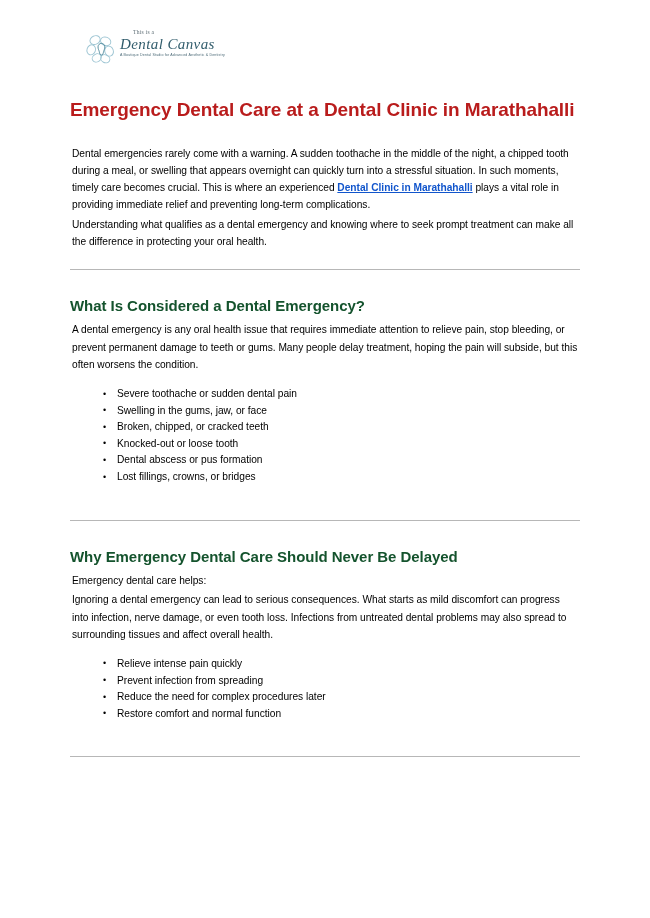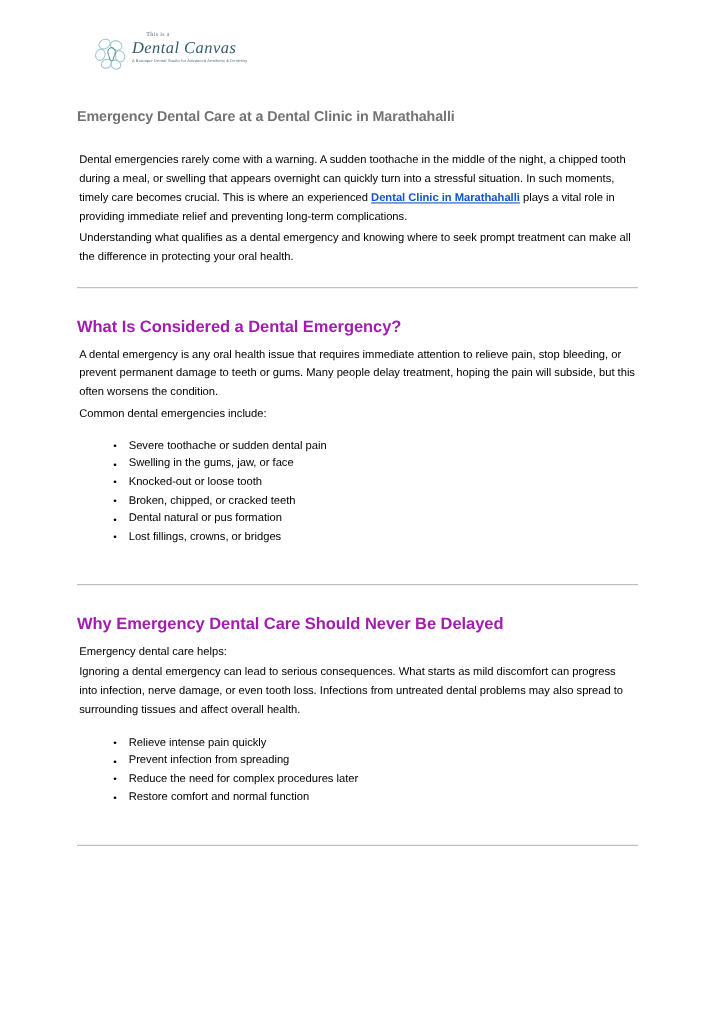--- a/index.html
+++ b/index.html
@@ -65,34 +65,34 @@
     font-family: "Liberation Sans", sans-serif;
     font-size: 3.6px;
     color: #4d6b78;
     letter-spacing: .15px;
     margin-top: 2px;
     white-space: nowrap;
   }
 
   
   h1.doc-title {
-    font-size: 13px;
+    font-size: 19px;
     font-weight: bold;
     margin: 10px 0 0 0;
     letter-spacing: -0.1px;
     line-height: 1.25;
-    color: #737373;
+    color: #b91c1c;
   }
   h2.section-title {
     font-size: 15px;
     font-weight: bold;
     margin: 0 0 6px 0;
     letter-spacing: -0.05px;
     line-height: 1.3;
-    color: #a21caf;
+    color: #14532d;
   }
   p.body-text {
     font-size: 10.2px;
     line-height: 17.2px;
     margin: 2px;
     color: #000;
     letter-spacing: -0.02px;
   }
   .link {
     color: #1155cc;
@@ -165,30 +165,29 @@
 
   <div class="spacer-md"></div>
 
   <hr class="divider">
 
   <div class="spacer-xl"></div>
 
   <div>
     <h2 class="section-title">What Is Considered a Dental Emergency?</h2>
     <p class="body-text">A dental emergency is any oral health issue that requires immediate attention to relieve pain, stop bleeding, or prevent permanent damage to teeth or gums. Many people delay treatment, hoping the pain will subside, but this often worsens the condition.</p>
-    <p class="body-text">Common dental emergencies include:</p>
 
     <div class="spacer-sm"></div>
 
     <ul class="bullets">
       <li>Severe toothache or sudden dental pain</li>
       <li>Swelling in the gums, jaw, or face</li>
+      <li>Broken, chipped, or cracked teeth</li>
       <li>Knocked-out or loose tooth</li>
-      <li>Broken, chipped, or cracked teeth</li>
-      <li>Dental natural or pus formation</li>
+      <li>Dental abscess or pus formation</li>
       <li>Lost fillings, crowns, or bridges</li>
     </ul>
 
     <div class="spacer-md"></div>
 
   </div>
 
   <div class="spacer-md"></div>
 
   <hr class="divider">

